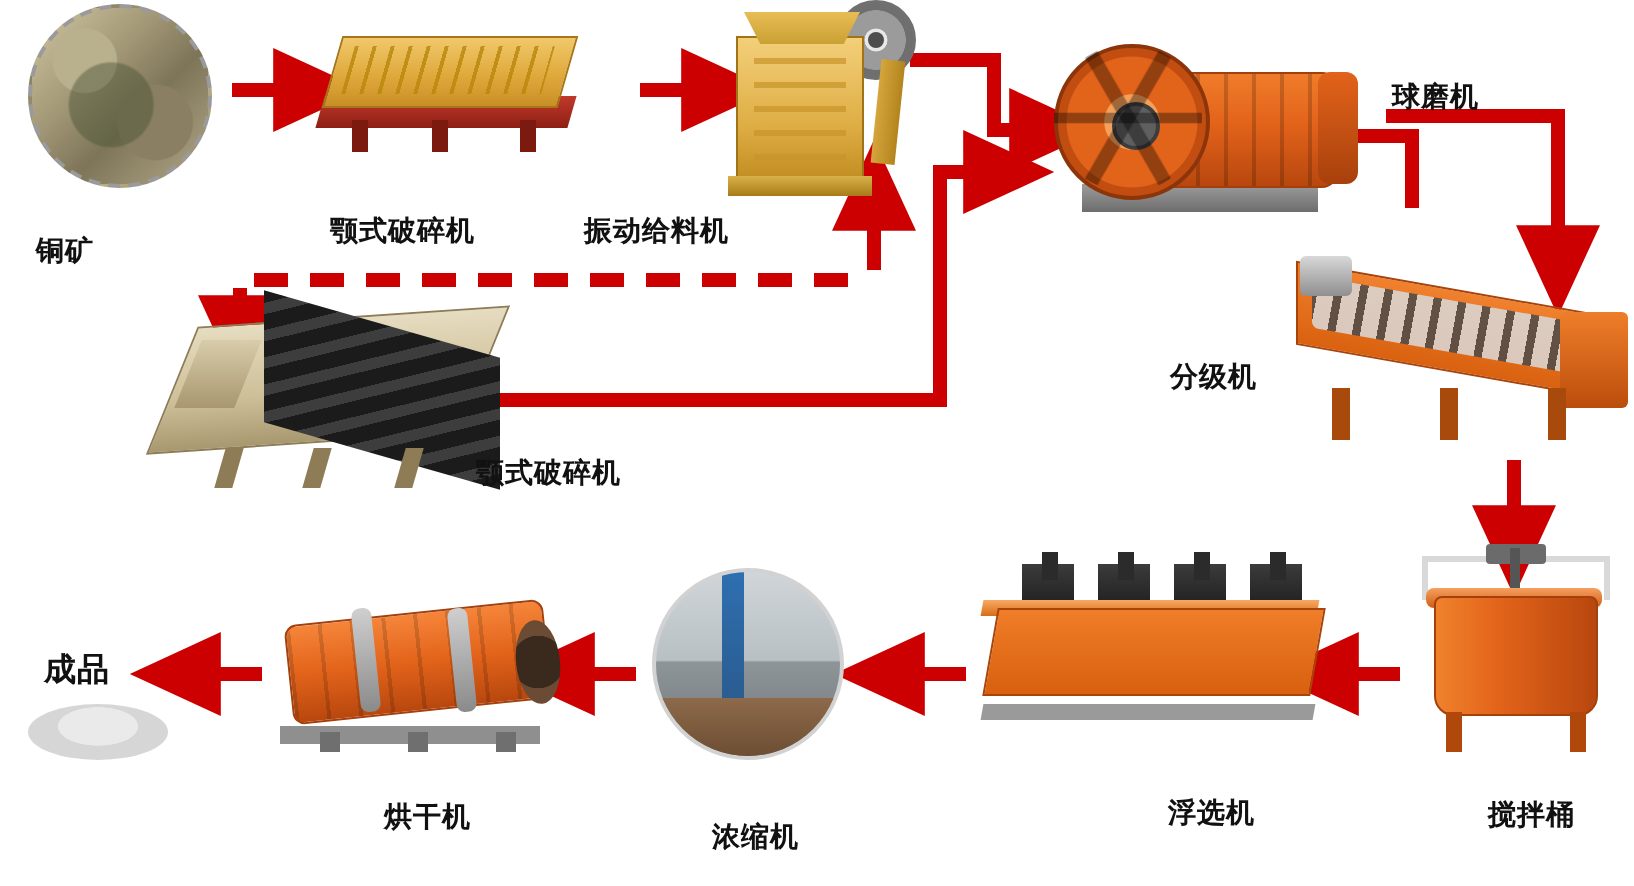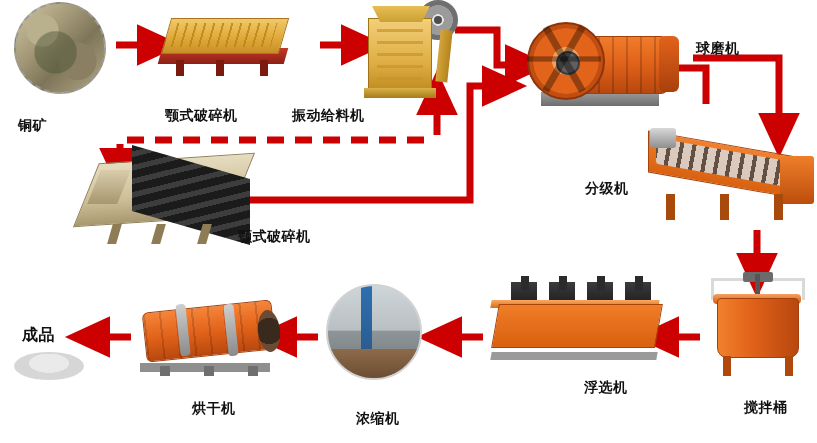--- a/index.html
+++ b/index.html
@@ -386,21 +386,21 @@
         <div class="stack" style="left:68px;"></div>
       <div class="cellbox" style="left:96px;"></div>
         <div class="stack" style="left:106px;"></div>
       <div class="cellbox" style="left:134px;"></div>
         <div class="stack" style="left:144px;"></div>
       <div class="lip"></div>
       <div class="tank"></div>
       <div class="base"></div>
     </div>
   </div>
-  <div class="label" style="left:584px;top:379px;">浮选机</div>
+  <div class="label" style="left:584px;top:398px;">浮选机</div>
 
   <div class="node" style="left:326px;top:284px;">
     <div class="thick"></div>
   </div>
   <div class="label" style="left:356px;top:410px;">浓缩机</div>
 
   <div class="node" style="left:130px;top:294px;">
     <div class="dryer">
       <div class="drum"></div>
       <div class="mouth"></div>

